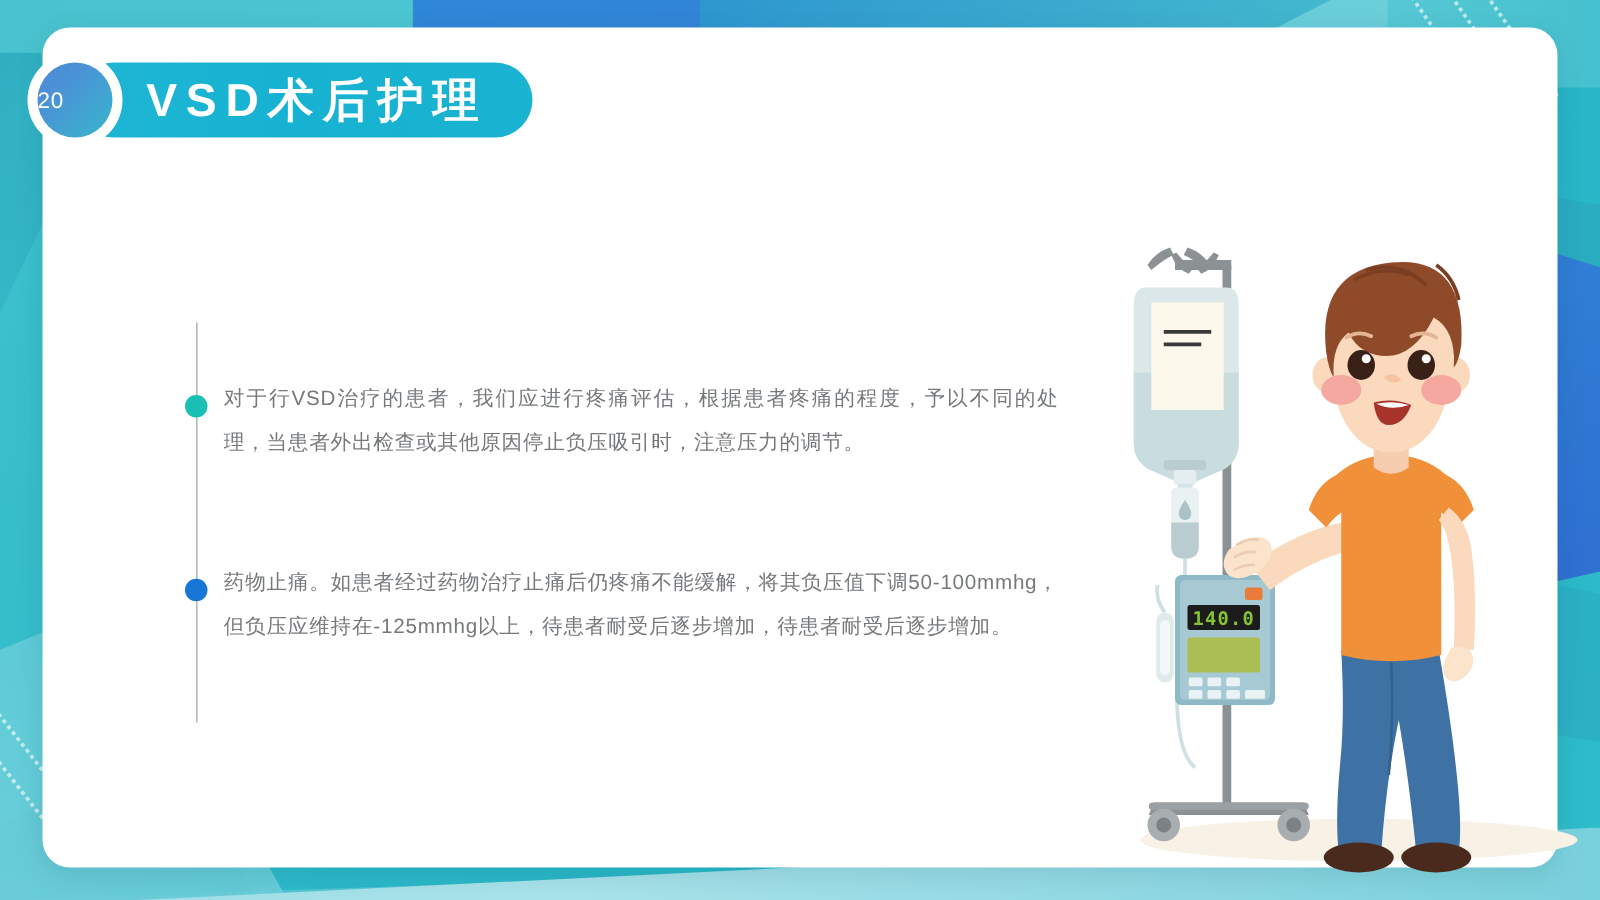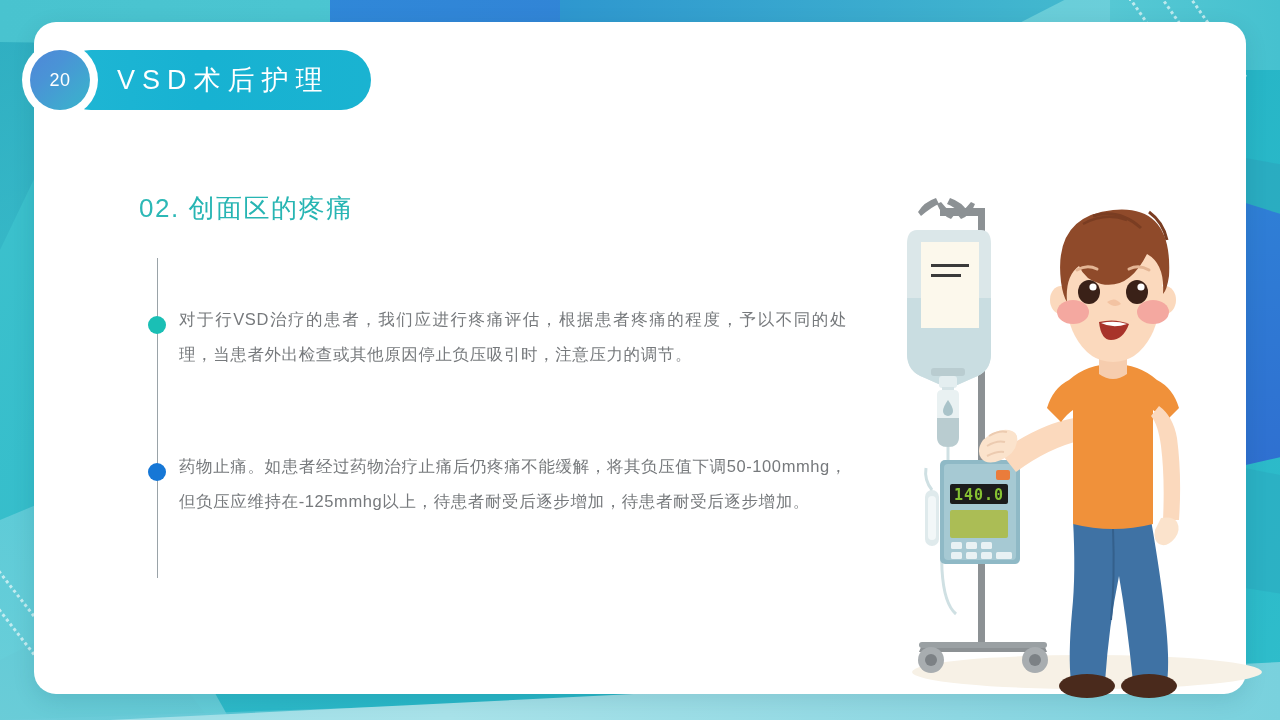--- a/index.html
+++ b/index.html
@@ -103,32 +103,32 @@
   .title-pill{
     position:absolute;left:61px;top:36px;height:60px;min-width:310px;
     background:linear-gradient(90deg,#1fb6d4 0%,#17b2d2 45%,#1ab3d1 100%);
     border-radius:30px;
     display:flex;align-items:center;
     padding:0 36px 0 56px;
     box-sizing:border-box;
     z-index:3;
   }
   .title-text{
-    color:#fff;font-size:27px;letter-spacing:7px;font-weight:400;
+    color:#fff;font-size:37px;letter-spacing:7px;font-weight:700;
     white-space:nowrap;line-height:1;
   }
   .badge-ring{
     position:absolute;left:22px;top:28px;width:76px;height:76px;
     border-radius:50%;background:#fff;z-index:4;
     display:flex;align-items:center;justify-content:center;
   }
   .badge{
     width:60px;height:60px;border-radius:50%;
     background:linear-gradient(135deg,#4f87d8 0%,#4a93d6 35%,#3fa9cf 75%,#38b2cc 100%);
-    display:flex;align-items:center;justify-content:center;
+    display:flex;align-items:center;justify-content:flex-start;
   }
   .badge-num{color:#fff;font-size:18px;letter-spacing:.5px;}
 
   
   .section-head{
     position:absolute;left:139px;top:191px;
     color:#27b5b3;font-size:26px;letter-spacing:1.5px;white-space:nowrap;
   }
   .section-head .num{color:#2cb8b6;}
 
@@ -190,24 +190,20 @@
     <div class="title-pill">
       <span class="title-text">VSD术后护理</span>
     </div>
     <div class="badge-ring">
       <div class="badge">
         <span class="badge-num">20</span>
       </div>
     </div>
   </div>
 
-  <div class="section-head">
-    <span class="num">02.</span>
-    <span>创面区的疼痛</span>
-  </div>
 
   <div class="timeline">
     <div class="bullets">
 
       <div class="bullet-item" style="top:46px;">
         <span class="dot" style="background:#1abfb5;"></span>
         <div class="para">对于行VSD治疗的患者，我们应进行疼痛评估，根据患者疼痛的程度，予以不同的处理，当患者外出检查或其他原因停止负压吸引时，注意压力的调节。</div>
       </div>
 
       <div class="bullet-item" style="top:193px;">

